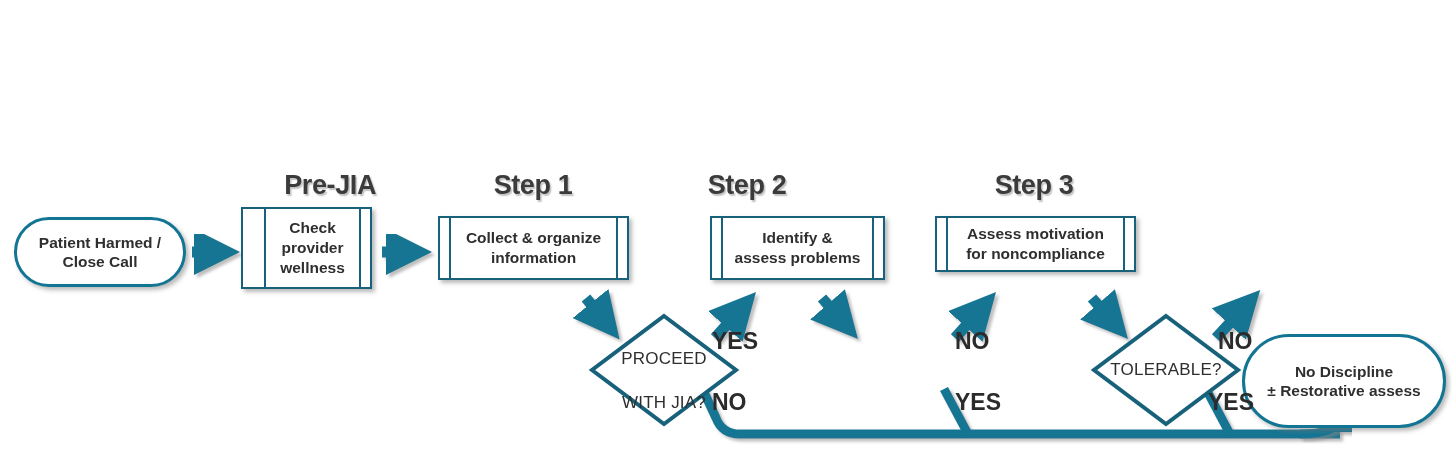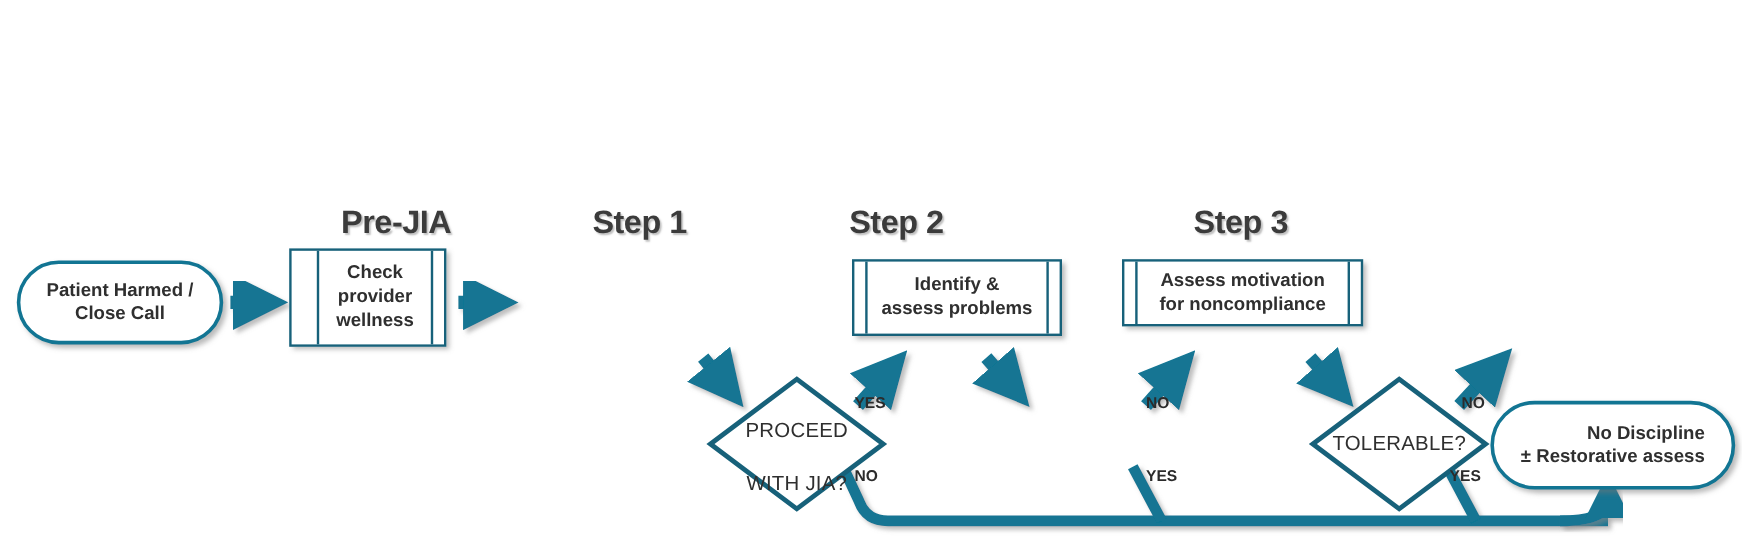--- a/index.html
+++ b/index.html
@@ -115,21 +115,21 @@
     line-height: 1.3;
     letter-spacing: 0.2px;
     white-space: pre-line;
   }
 
   
   .branch-label {
     position: absolute;
     color: #2b2b2b;
     font-weight: bold;
-    font-size: 13px;
+    font-size: 23px;
     white-space: nowrap;
   }
 </style>
 </head>
 <body>
 
 <div id="canvas">
 
   <svg id="edges" viewBox="0 0 1452 451" xmlns="http://www.w3.org/2000/svg">
     <defs>
@@ -180,39 +180,49 @@
   <div class="stage-title" style="left:933px; top:170px; width:202px;">Step 3</div>
 
   <div class="terminator" style="left:14px; top:217px; width:172px; height:70px;">
     <span>
       <span>Patient Harmed /</span><br>
       <span>Close Call</span>
     </span>
   </div>
 
 
-  <div class="terminator" style="left:1242px; top:334px; width:204px; height:74px;text-align:right;">
+  <div class="terminator" style="left:1242px; top:334px; width:204px; height:94px;">
     <span>
       <span>No Discipline</span><br>
       <span>± Restorative assess</span>
     </span>
   </div>
 
   <div class="process" style="left:241px; top:207px; width:131px; height:82px;padding-left:12px;">
     <div class="bar left"></div>
     <div class="body">
       <span>
         <span>Check</span><br>
         <span>provider</span><br>
         <span>wellness</span>
       </span>
     </div>
     <div class="bar right"></div>
   </div>
 
+  <div class="process" style="left:438px; top:216px; width:191px; height:64px;">
+    <div class="bar left"></div>
+    <div class="body">
+      <span>
+        <span>Collect &amp; organize</span><br>
+        <span>information</span>
+      </span>
+    </div>
+    <div class="bar right"></div>
+  </div>
 
   <div class="process" style="left:695px; top:216px; width:175px; height:64px;margin-left:15px;">
     <div class="bar left"></div>
     <div class="body">
       <span>
         <span>Identify &amp;</span><br>
         <span>assess problems</span>
       </span>
     </div>
     <div class="bar right"></div>

